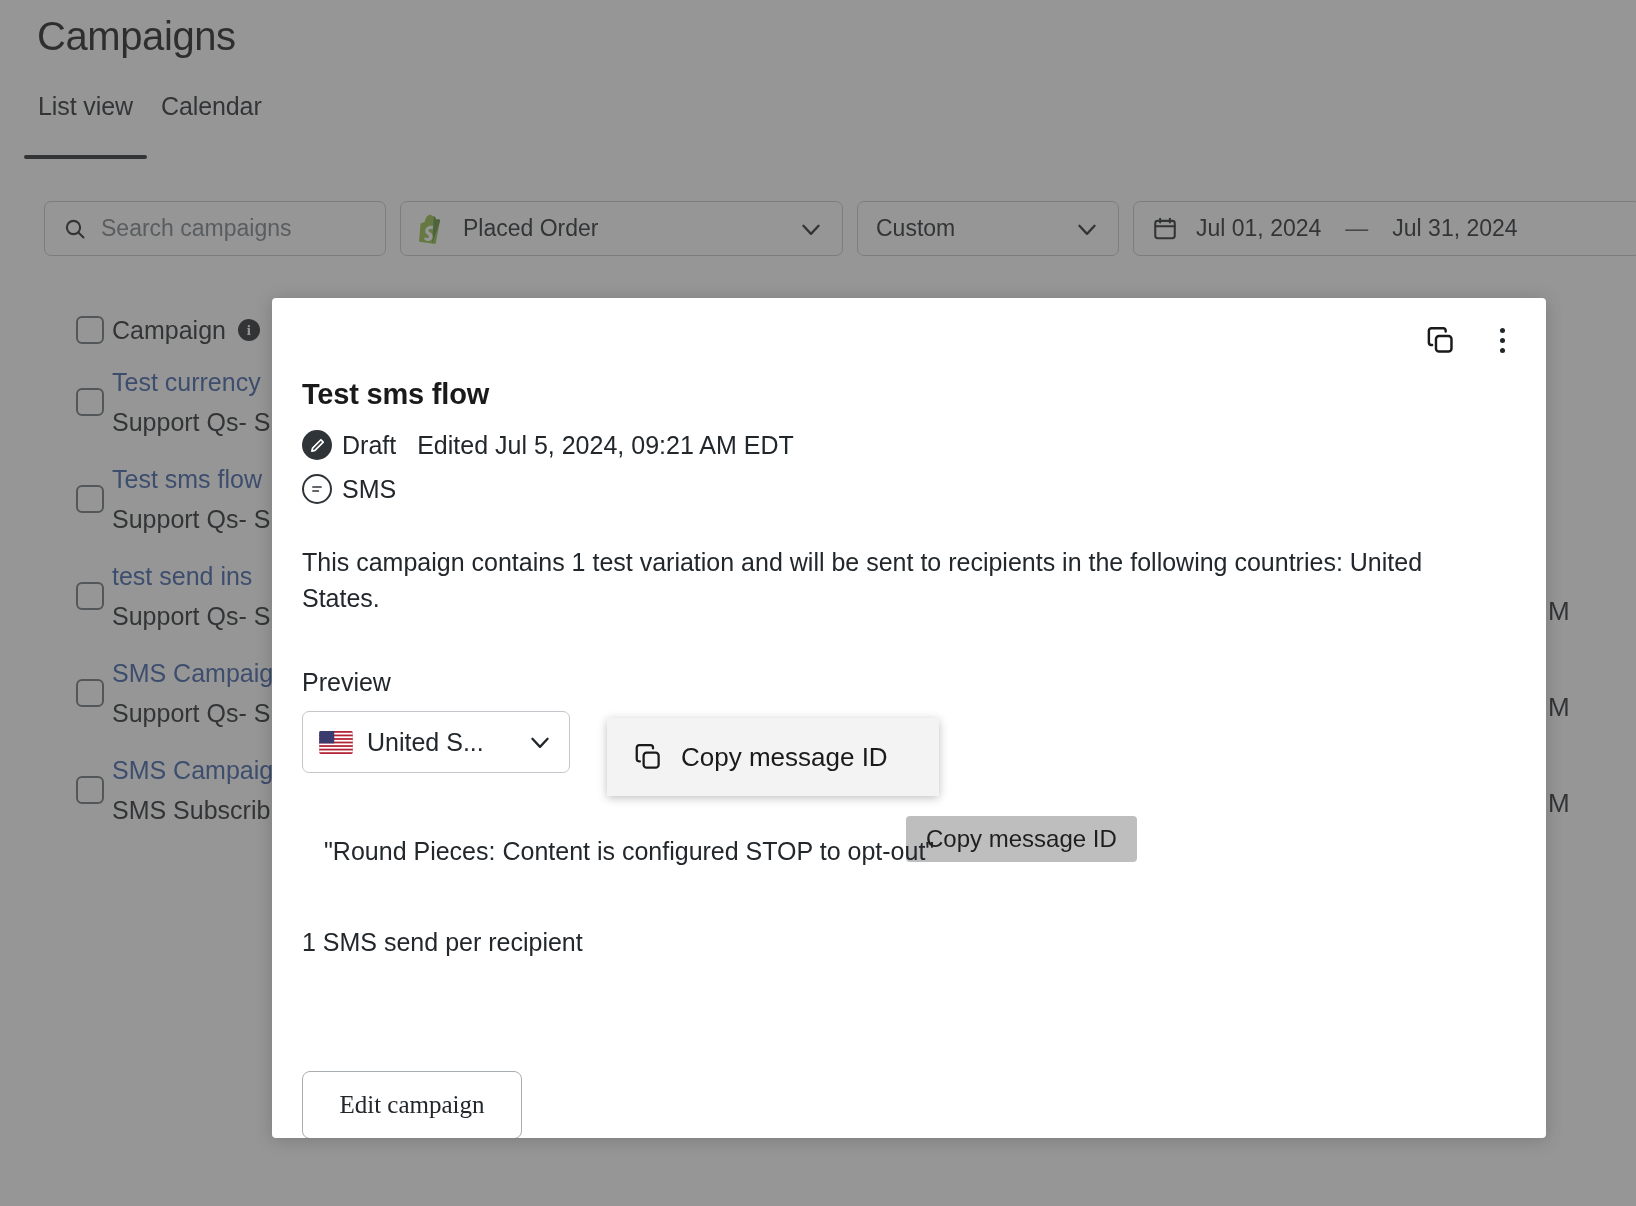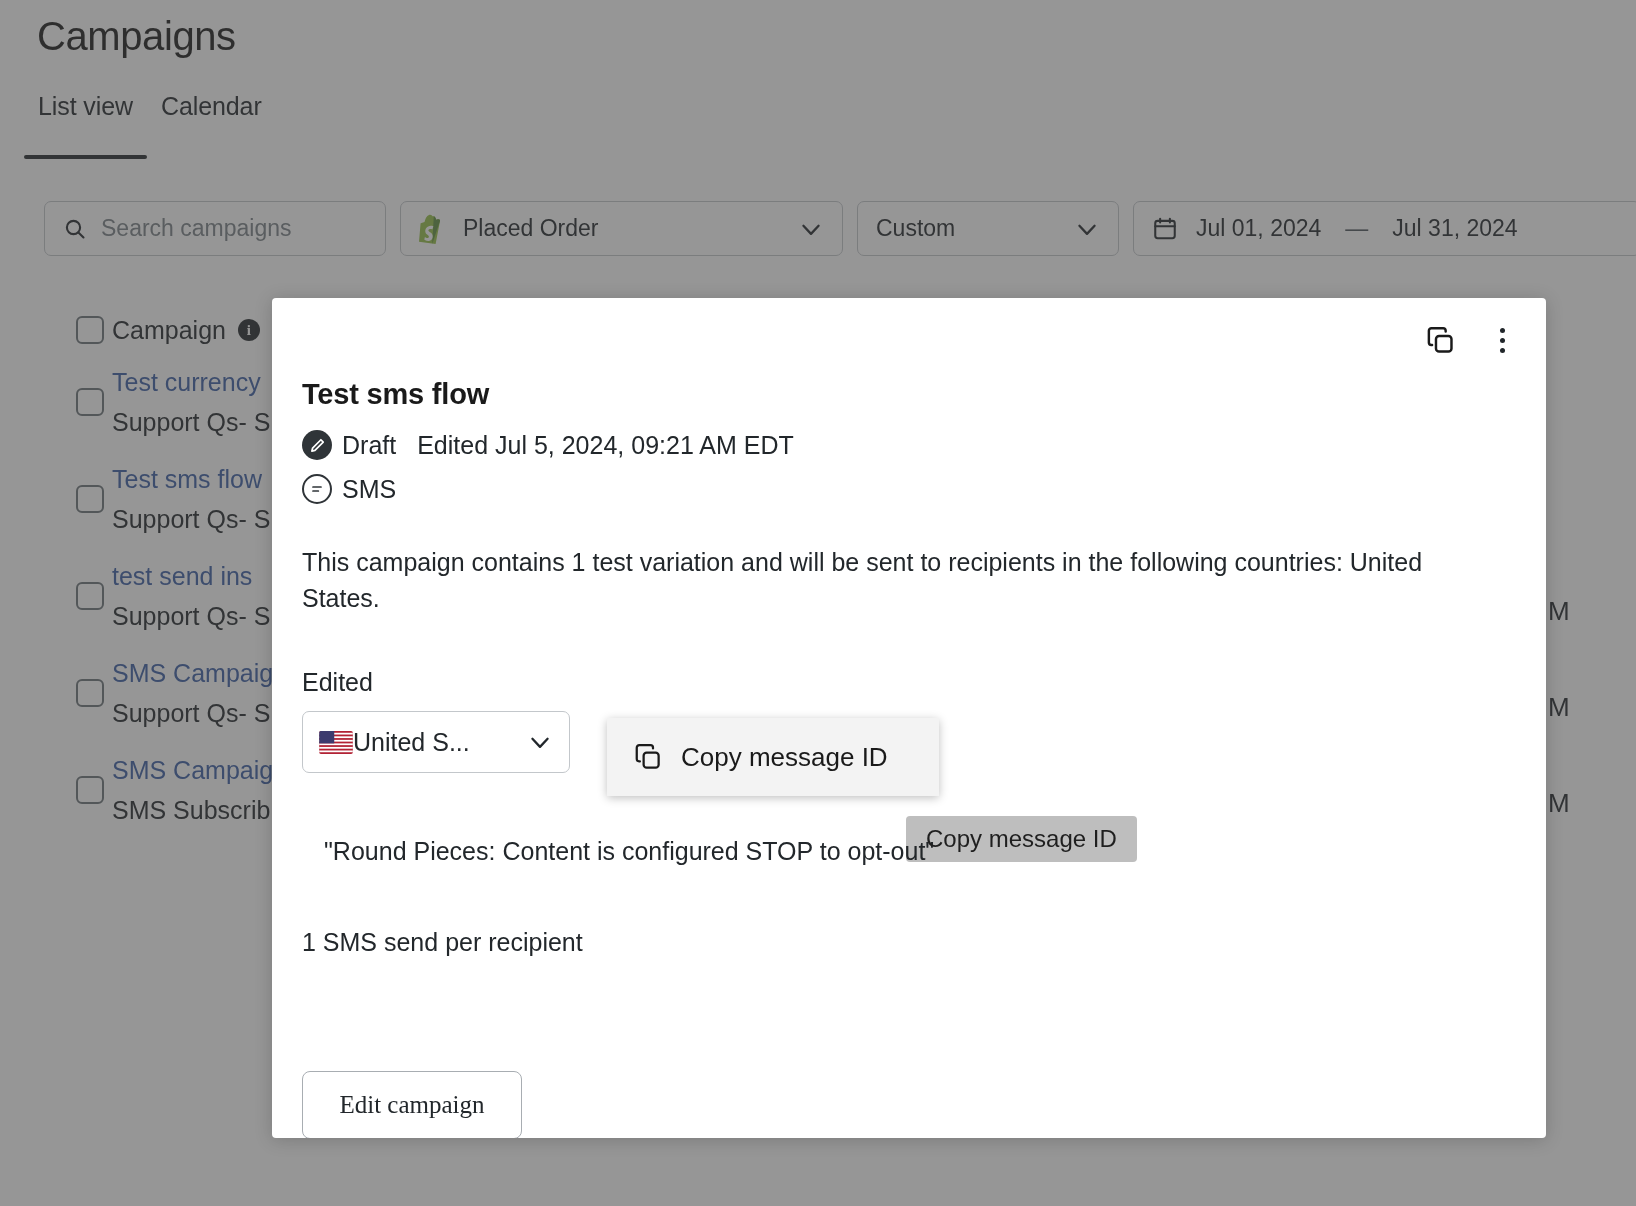--- a/index.html
+++ b/index.html
@@ -264,20 +264,21 @@
   }
   .country-select {
     margin-top: 14px;
     width: 268px;
     height: 62px;
     border: 1.5px solid #c3c7cb;
     border-radius: 7px;
     display: flex;
     align-items: center;
     padding: 0 16px;
+    gap: 14px;
     font-size: 25px;
     color: #22272b;
     background: #ffffff;
   }
   .flag {
     width: 34px; height: 23px;
     border-radius: 2px;
     overflow: hidden;
     flex: none;
   }
@@ -504,21 +505,21 @@
               <line x1="6" y1="9" x2="18" y2="9"></line>
               <line x1="6" y1="15" x2="14" y2="15"></line>
             </svg>
           </span>
           <span>SMS</span>
         </span>
       </div>
 
       <div class="desc">This campaign contains 1 test variation and will be sent to recipients in the following countries: United States.</div>
 
-      <div class="sect-label">Edited</div>
+      <div class="sect-label">Preview</div>
 
       <div class="country-select">
         <span class="flag">
           <svg class="ic" width="34" height="23" viewBox="0 0 38 26">
             <rect width="38" height="26" fill="#b22234"></rect>
             <rect y="2" width="38" height="2" fill="#ffffff"></rect>
             <rect y="6" width="38" height="2" fill="#ffffff"></rect>
             <rect y="10" width="38" height="2" fill="#ffffff"></rect>
             <rect y="14" width="38" height="2" fill="#ffffff"></rect>
             <rect y="18" width="38" height="2" fill="#ffffff"></rect>

